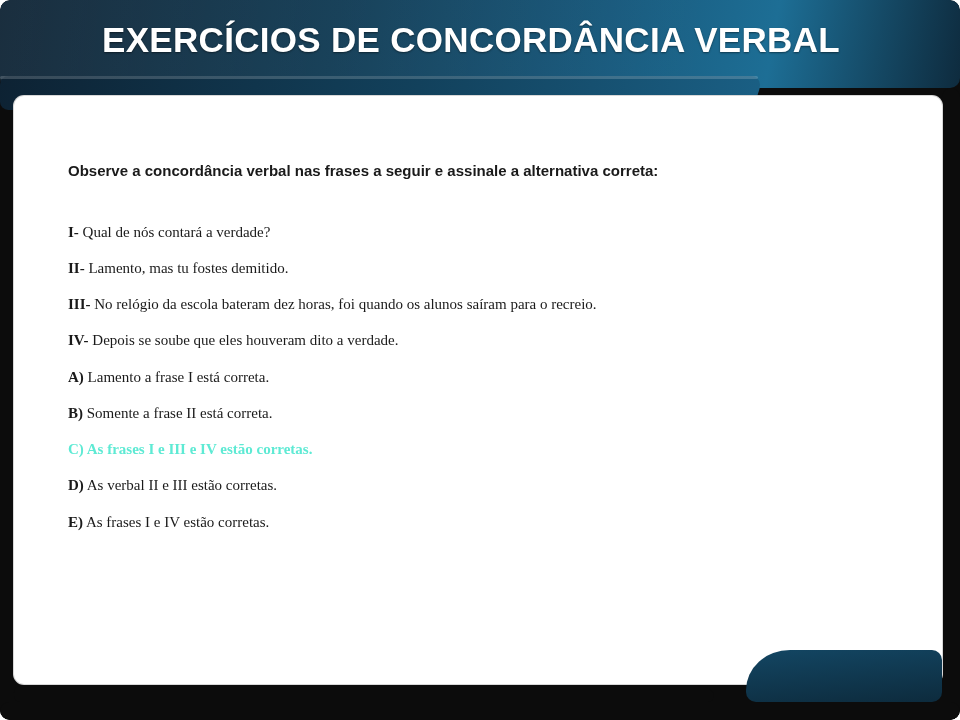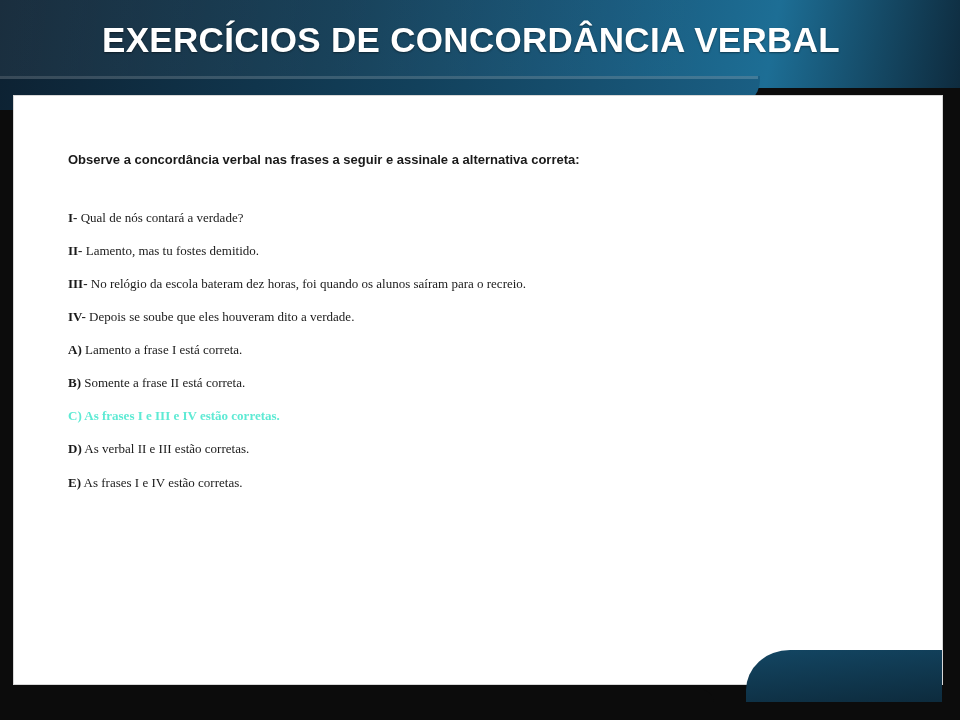--- a/index.html
+++ b/index.html
@@ -1,15 +1,15 @@
 <!DOCTYPE html>
 <html><head>
 <meta charset="utf-8">
 <style>
-  * { box-sizing: border-box; margin: 0; padding: 0; }
+  * { box-sizing: border-box; margin: 0; padding: 0; border-radius: 10px; }
   html, body {
     width: 960px; height: 720px;
     font-family: "Liberation Sans", sans-serif;
     background: #ffffff;
     overflow: hidden;
   }
   .slide {
     position: relative;
     width: 960px; height: 720px;
     background: #0c0c0c;
@@ -103,24 +103,25 @@
     border-top-right-radius: 26px 16px;
   }
 
   
   .content {
     position: absolute;
     left: 68px; top: 150px;
     width: 828px;
   }
   .para {
-    font-size: 13px;
+    font-size: 15px;
     color: #1a1a1a;
     line-height: 1.55;
     margin-bottom: 2px;
+    margin-top: 10px;
   }
   .prompt {
     font-weight: bold;
     text-align: justify;
     margin-bottom: 38px;
     line-height: 1.5;
   }
   .item {
     margin-bottom: 13px;
     text-align: justify;

